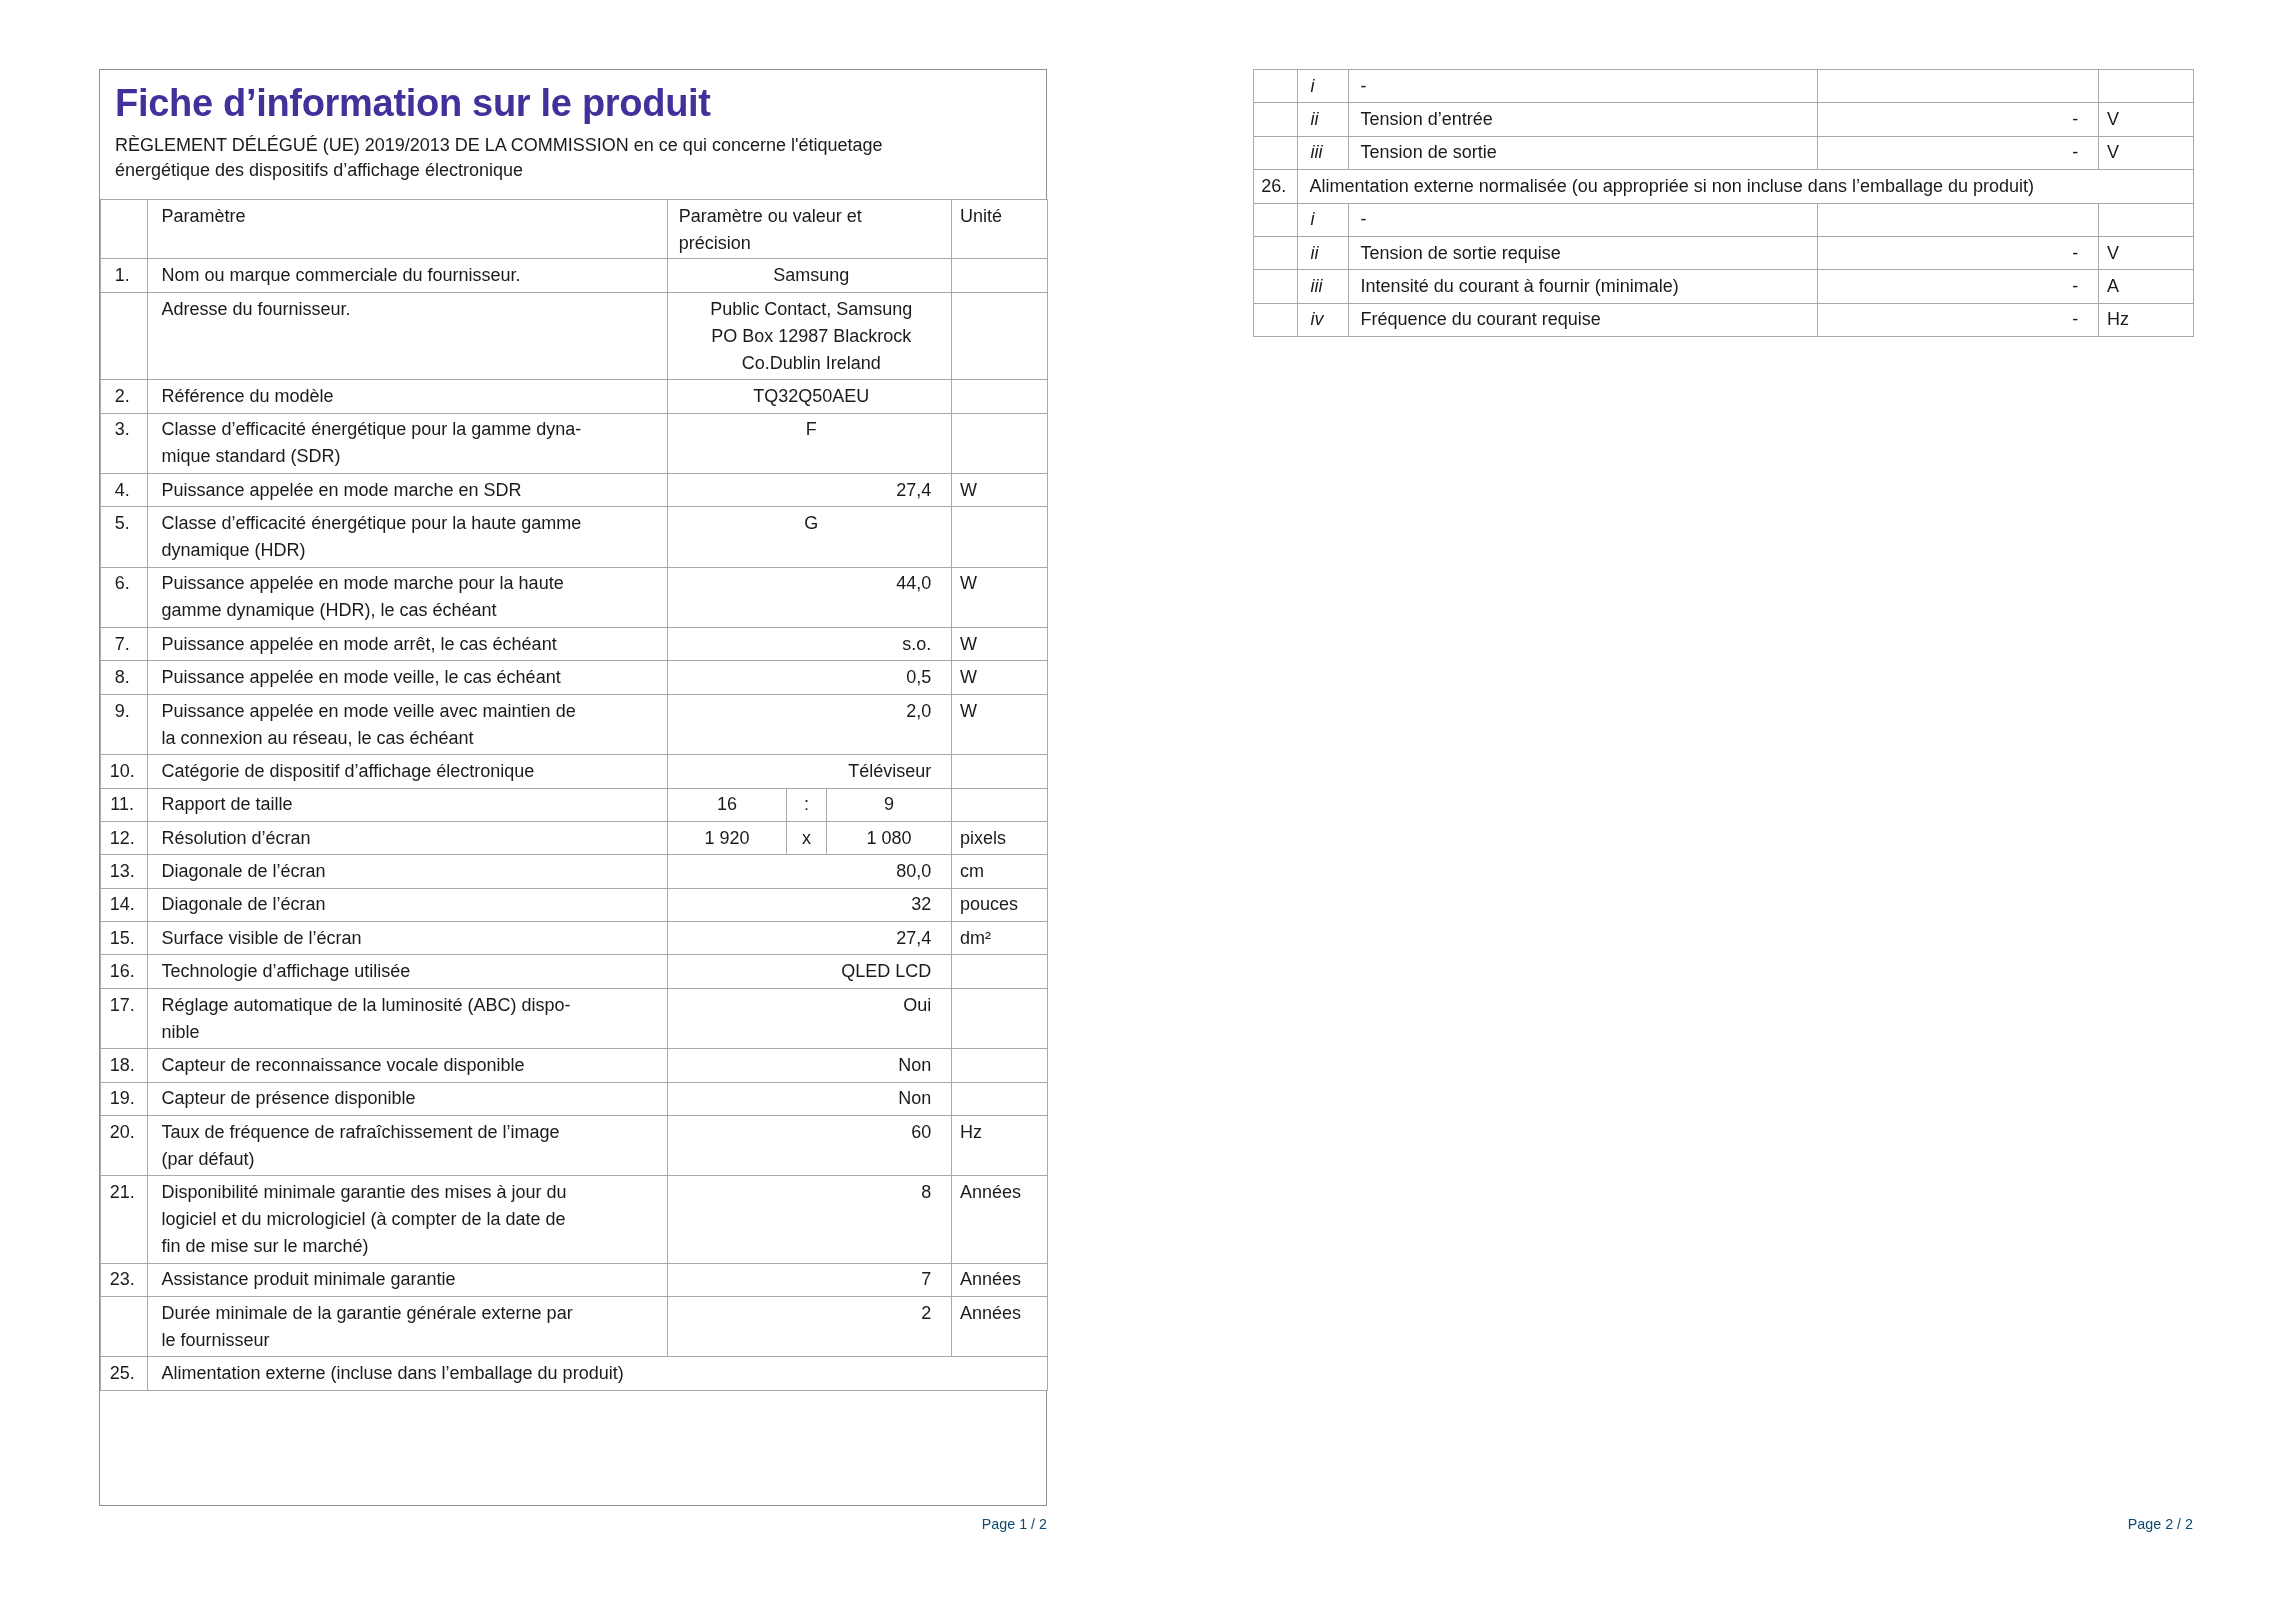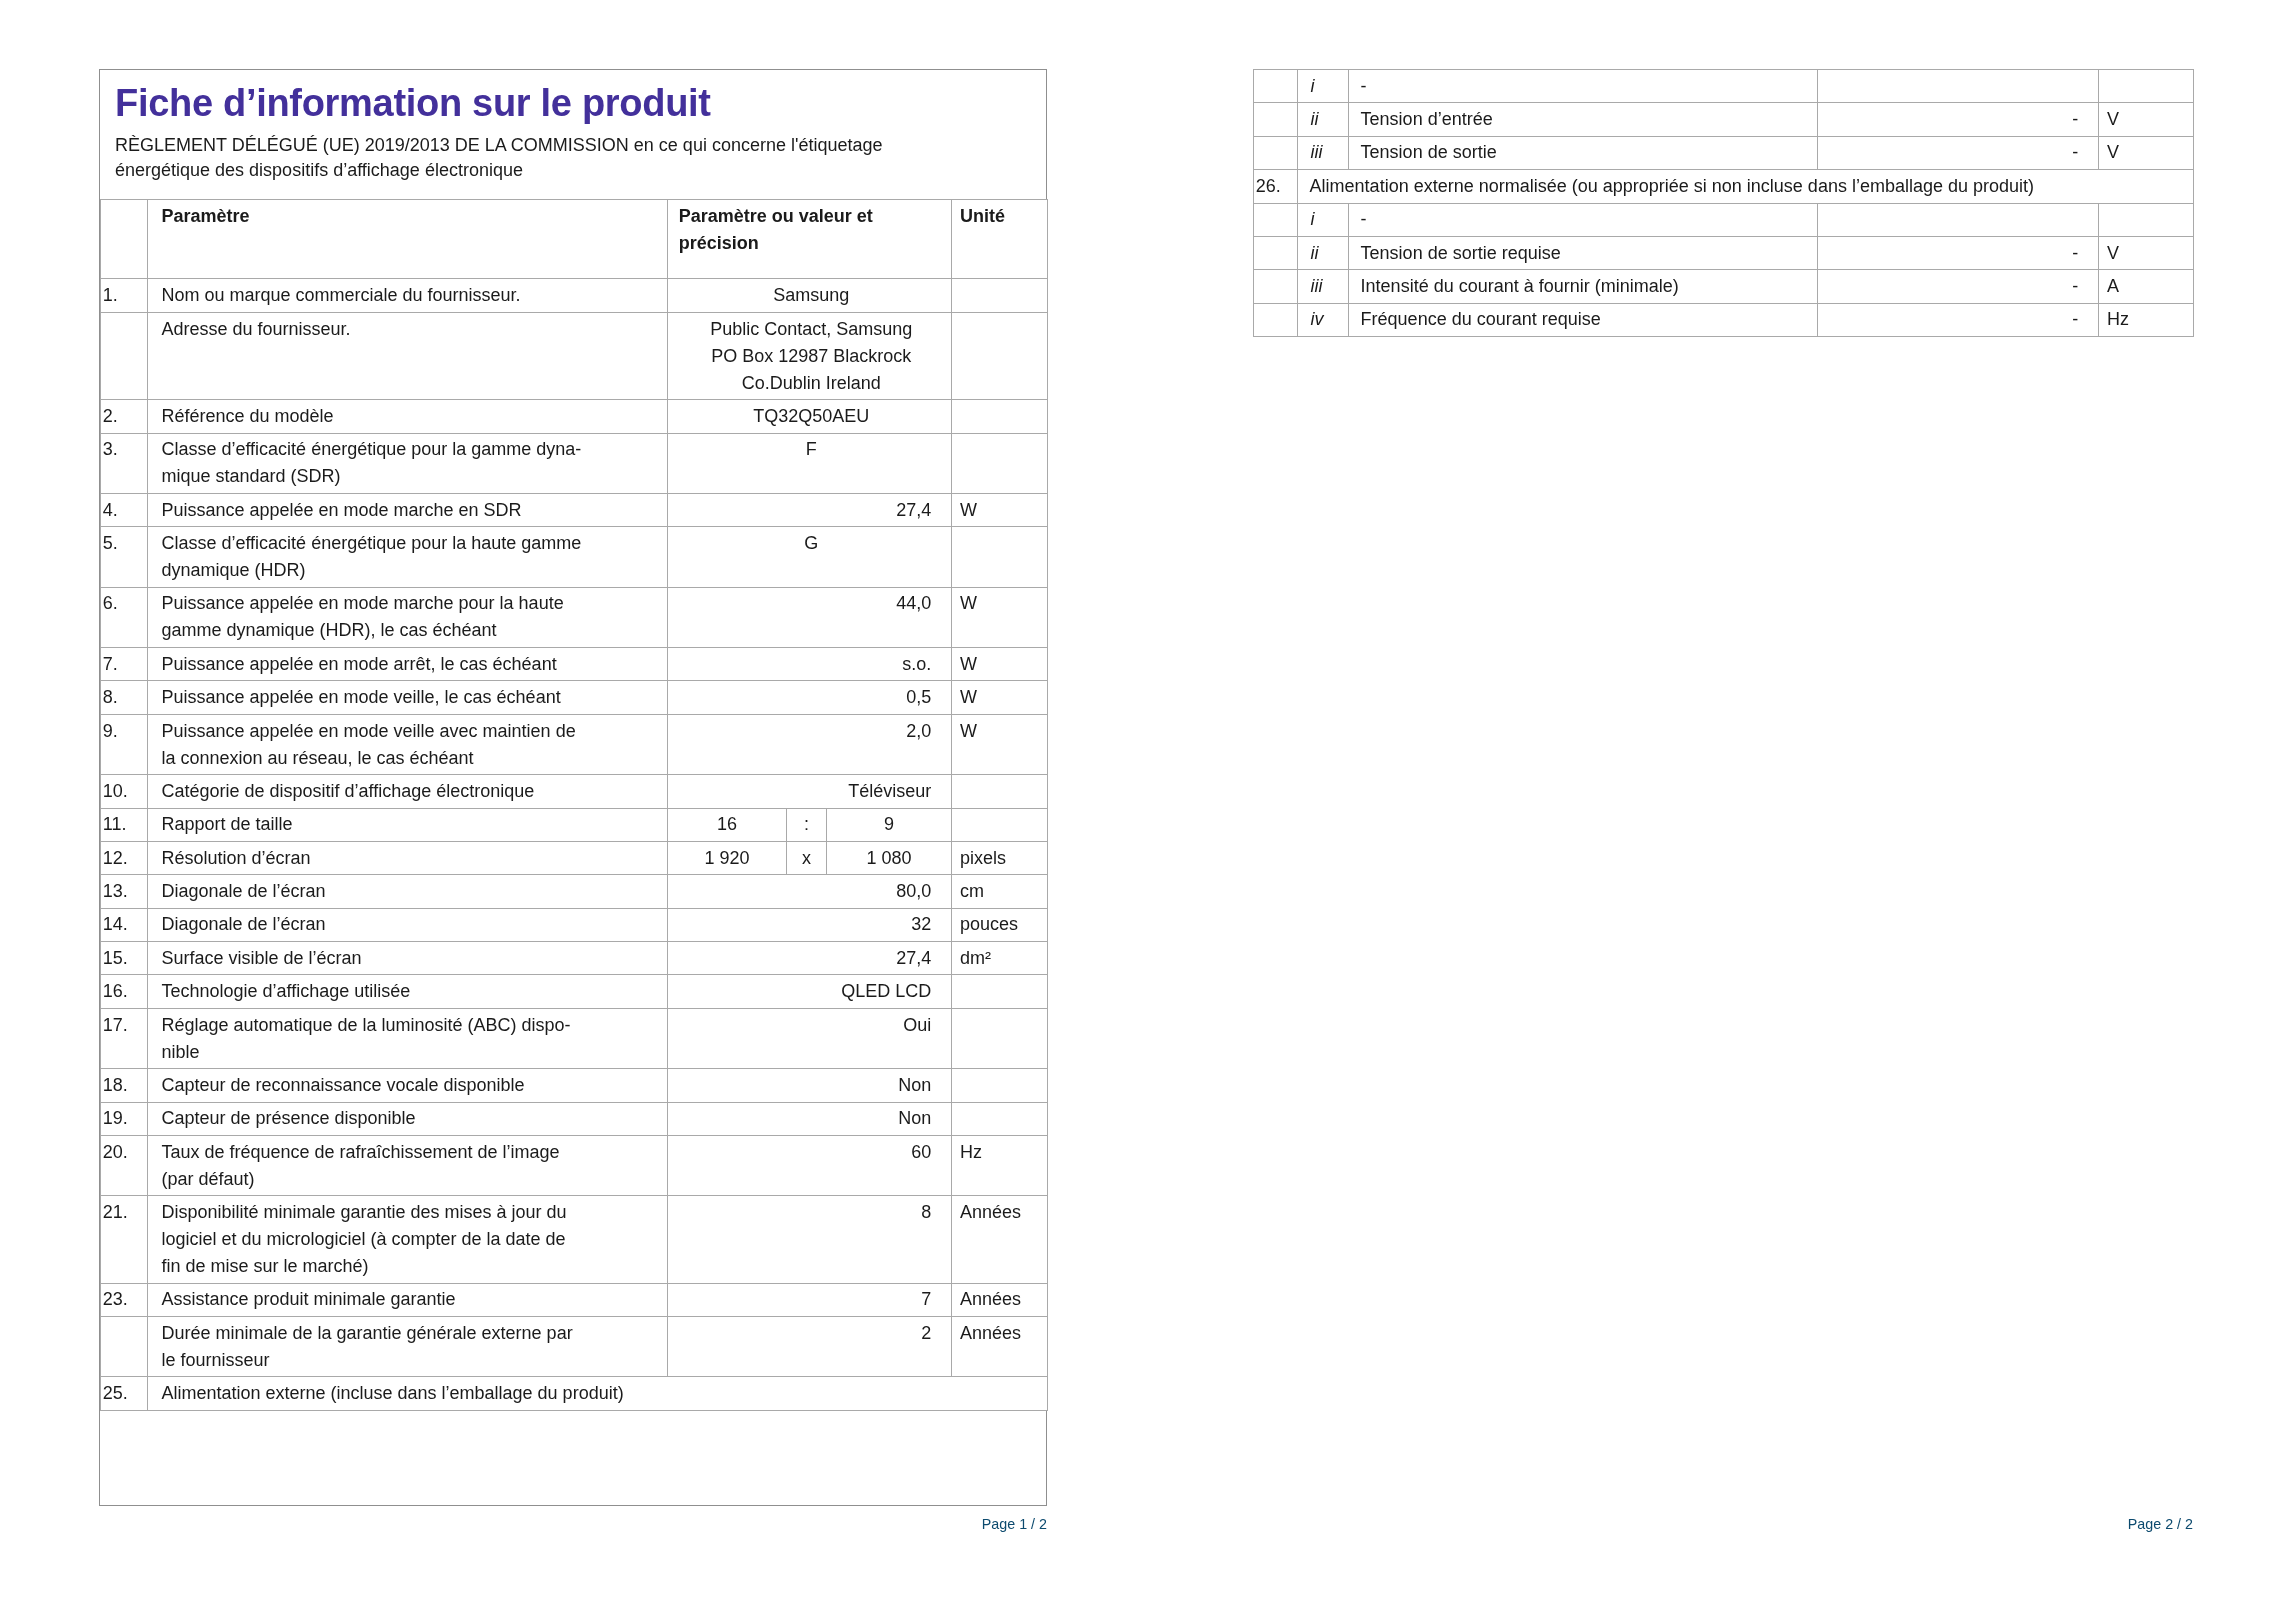--- a/index.html
+++ b/index.html
@@ -15,22 +15,22 @@
   .title{margin:10.7px 18px 7.2px 15px;font-size:38px;line-height:45px;font-weight:700;letter-spacing:-0.3px;}
   .subtitle{margin:0 36px 16px 15px;font-size:18px;line-height:25px;white-space:pre-line;}
   table{border-collapse:collapse;table-layout:fixed;background:#fff;}
   .t1{width:100%;}
   .t2{position:absolute;left:1253px;top:69px;width:940px;}
   td,th{
     border:0.9px solid #a9a9a9;vertical-align:top;
     padding:2.7px 7.2px;line-height:27px;font-size:18px;font-weight:400;text-align:left;
     overflow:hidden;word-wrap:break-word;
   }
-  th{font-weight:700;padding-top:3.6px;padding-bottom:21px;}
-  .c-num{text-align:left;padding-right:5.4px;padding-left:1.8px;}
+  th{font-weight:400;padding-top:3.6px;padding-bottom:1px;}
+  .c-num{text-align:center;padding-right:5.4px;padding-left:1.8px;}
   .c-label{padding-left:13.4px;padding-right:10.7px;white-space:pre-line;}
   .c-value{white-space:pre-line;}
   .vl{text-align:center;padding-left:10.7px;}
   .vr{text-align:right;padding-right:19.7px;}
   .c-va,.c-vb{text-align:center;padding-left:1.8px;padding-right:1.8px;}
   .c-vsep{text-align:center;padding-left:0;padding-right:0;}
   .c-unit{padding-left:8px;padding-right:3.6px;}
   .c-valhead{padding-left:10.7px;white-space:pre-line;}
   .c-roman{font-style:italic;padding-left:12.5px;padding-right:1.8px;}
   .span-label{padding-left:11.6px;white-space:pre-line;}

